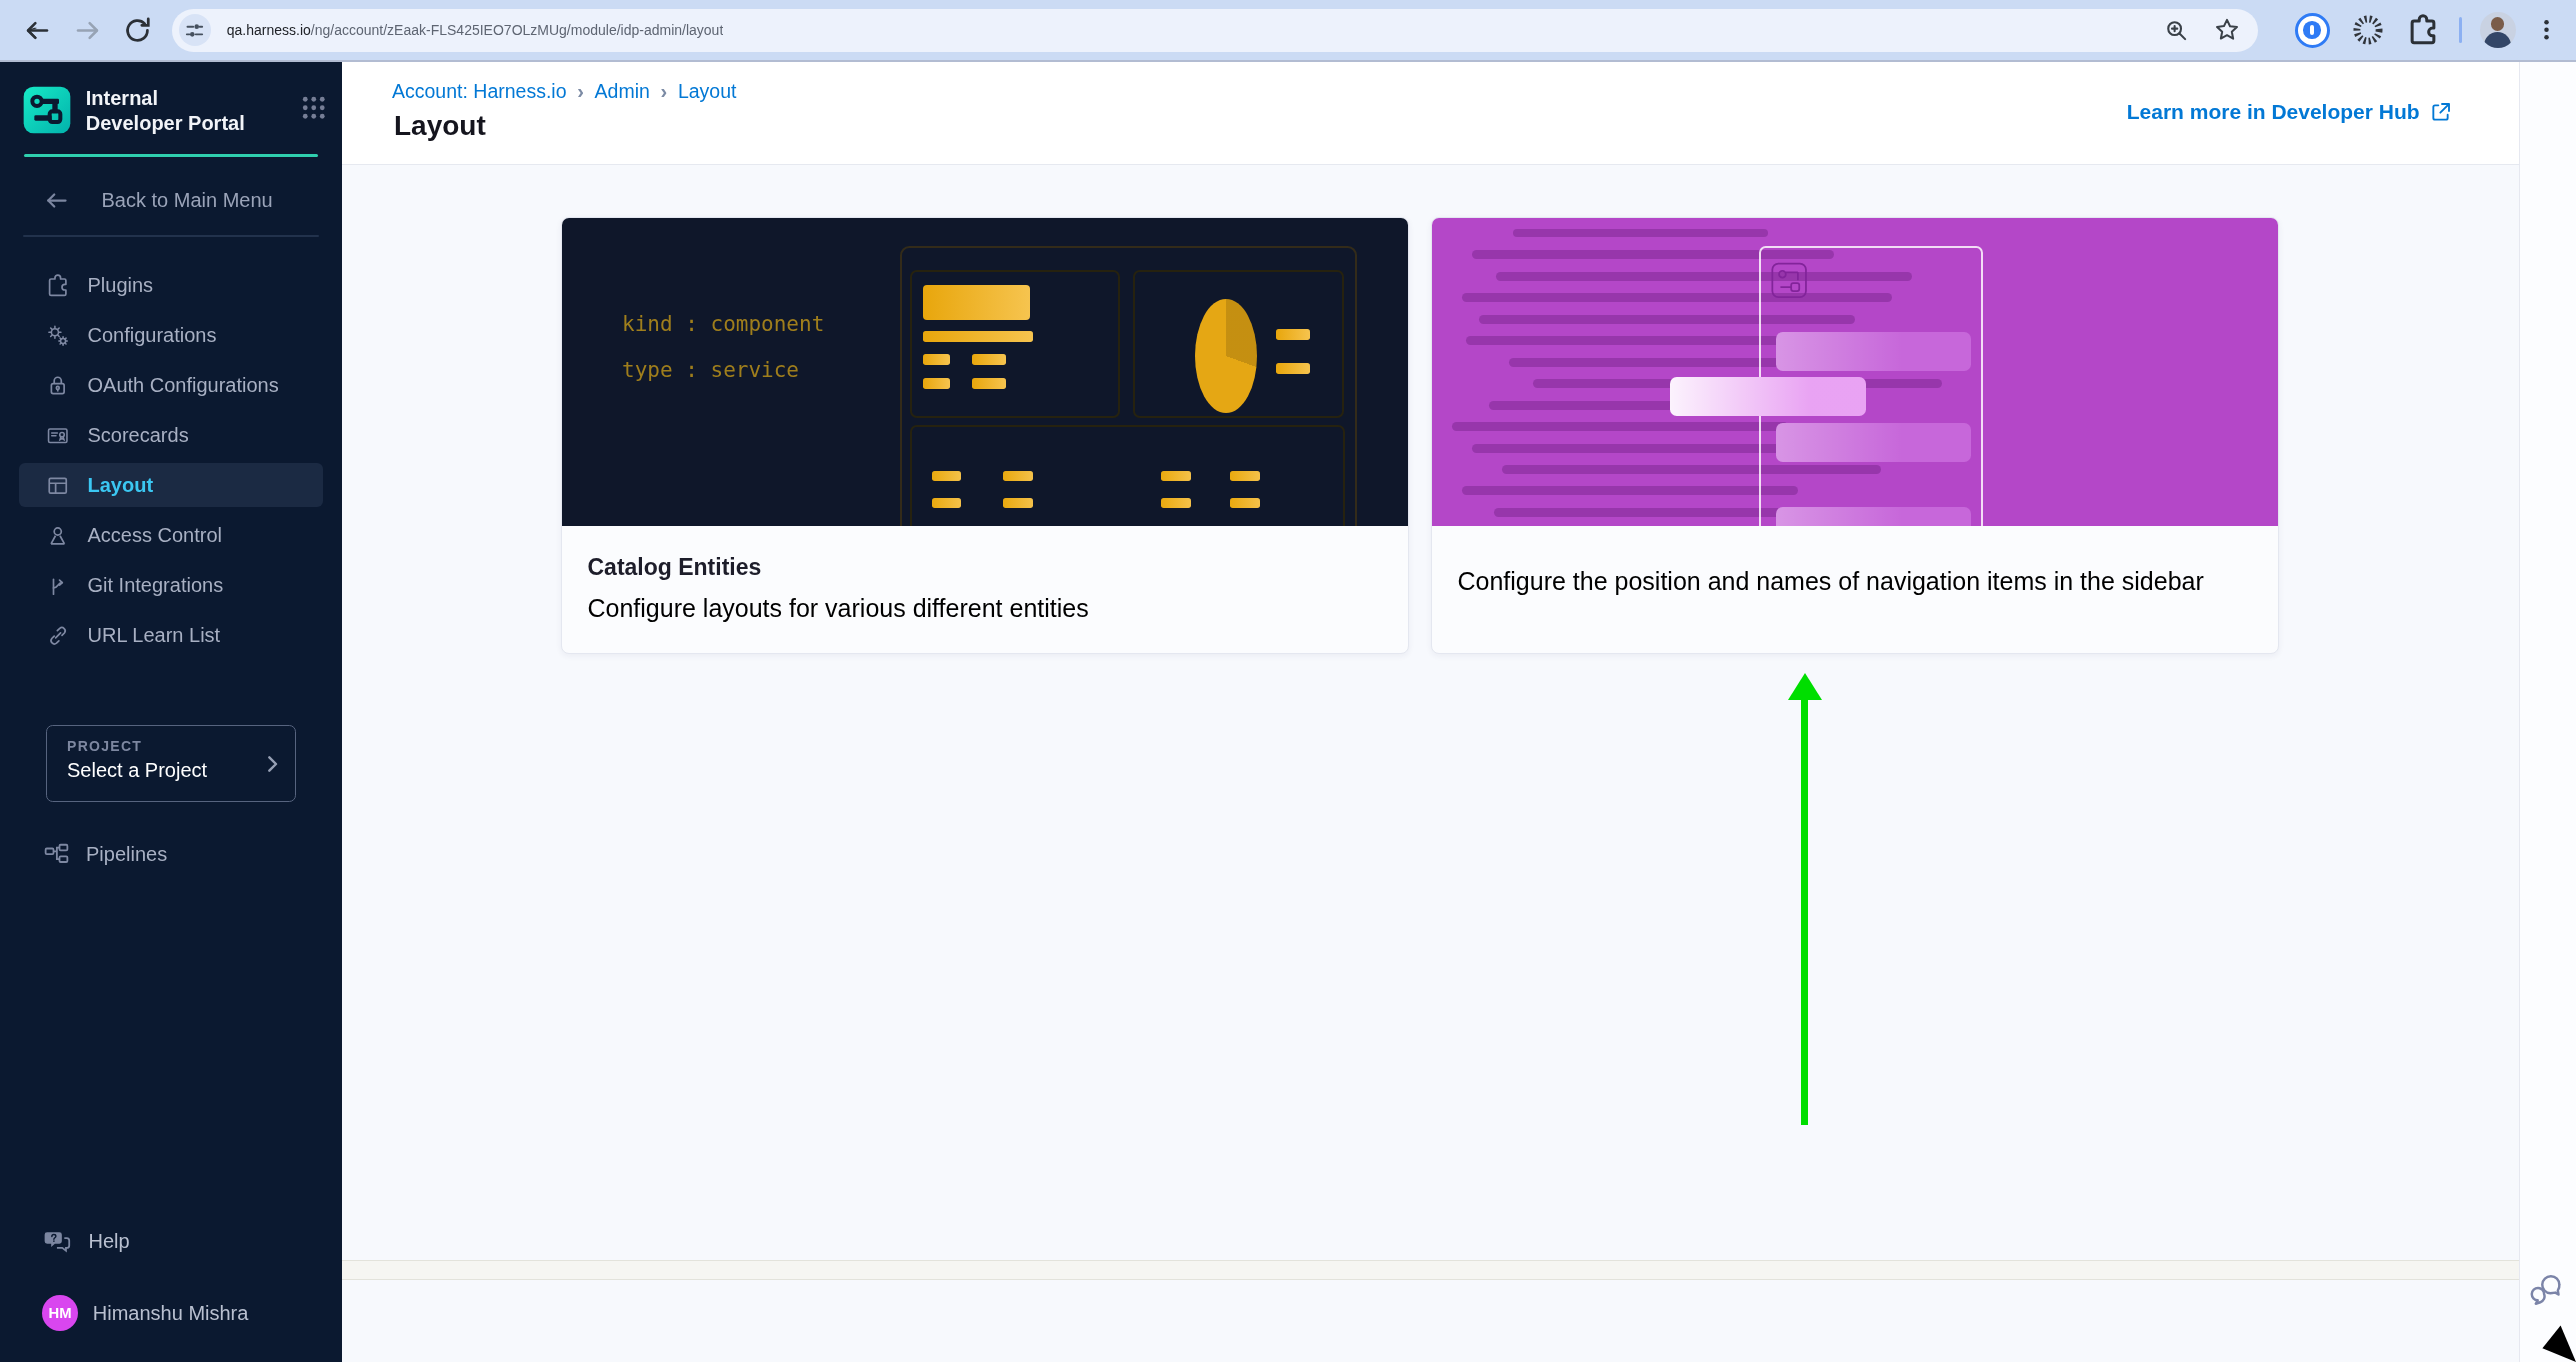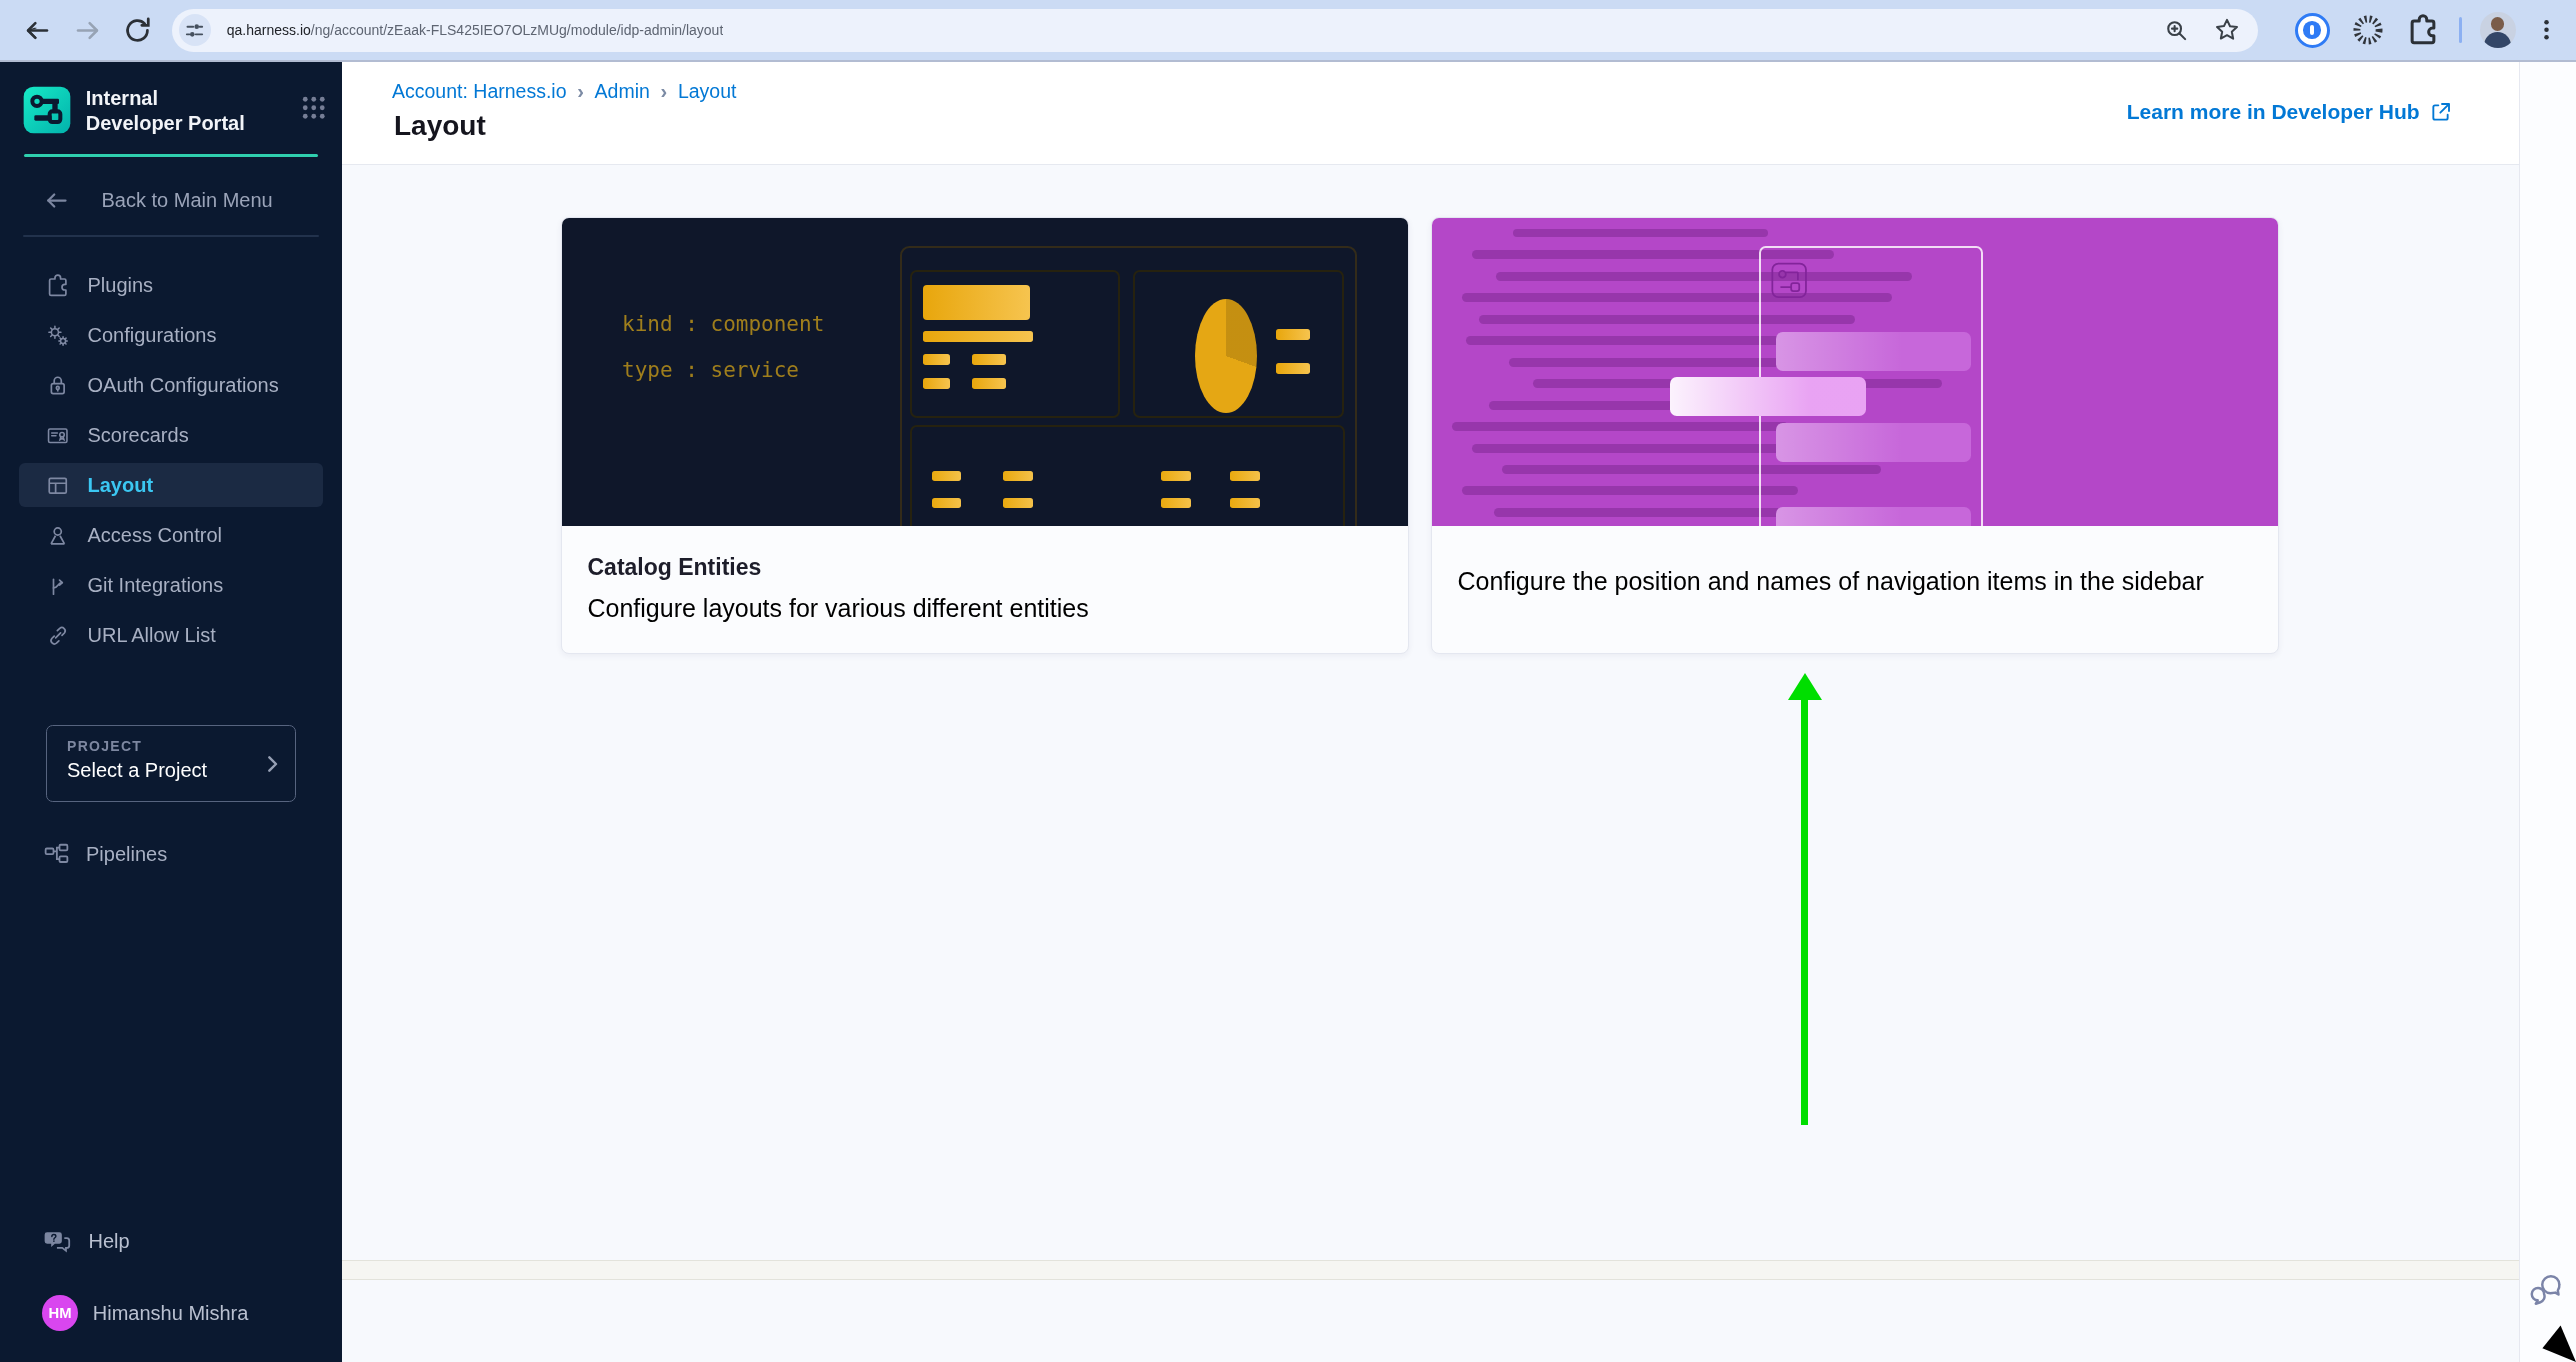--- a/index.html
+++ b/index.html
@@ -345,21 +345,21 @@
           <span class="lbl">Git Integrations</span>
         </div>
         <div class="nav-item">
           <svg class="ni" width="25.5" height="25.5" viewBox="0 0 36 36">
               <g fill="none" stroke="currentColor" stroke-width="2.4" stroke-linecap="round">
                 <path d="M15 21l7-7"></path>
                 <path d="M13 18.5l-3.4 3.4a4.7 4.7 0 0 0 6.6 6.6l3.4-3.4"></path>
                 <path d="M24 17.5l3.4-3.4a4.7 4.7 0 0 0-6.6-6.6l-3.4 3.4"></path>
               </g>
             </svg>
-          <span class="lbl">URL Allow List</span>
+          <span class="lbl">URL Learn List</span>
         </div>
       </div>
 
       <div class="proj-box">
         <div class="plabel">PROJECT</div>
         <div class="pvalue">Select a Project</div>
         <div class="chev">
           <svg width="24" height="24" viewBox="0 0 36 36">
               <path d="M14 8l10 10-10 10" fill="none" stroke="currentColor" stroke-width="3.6" stroke-linecap="round" stroke-linejoin="round"></path>
             </svg>

